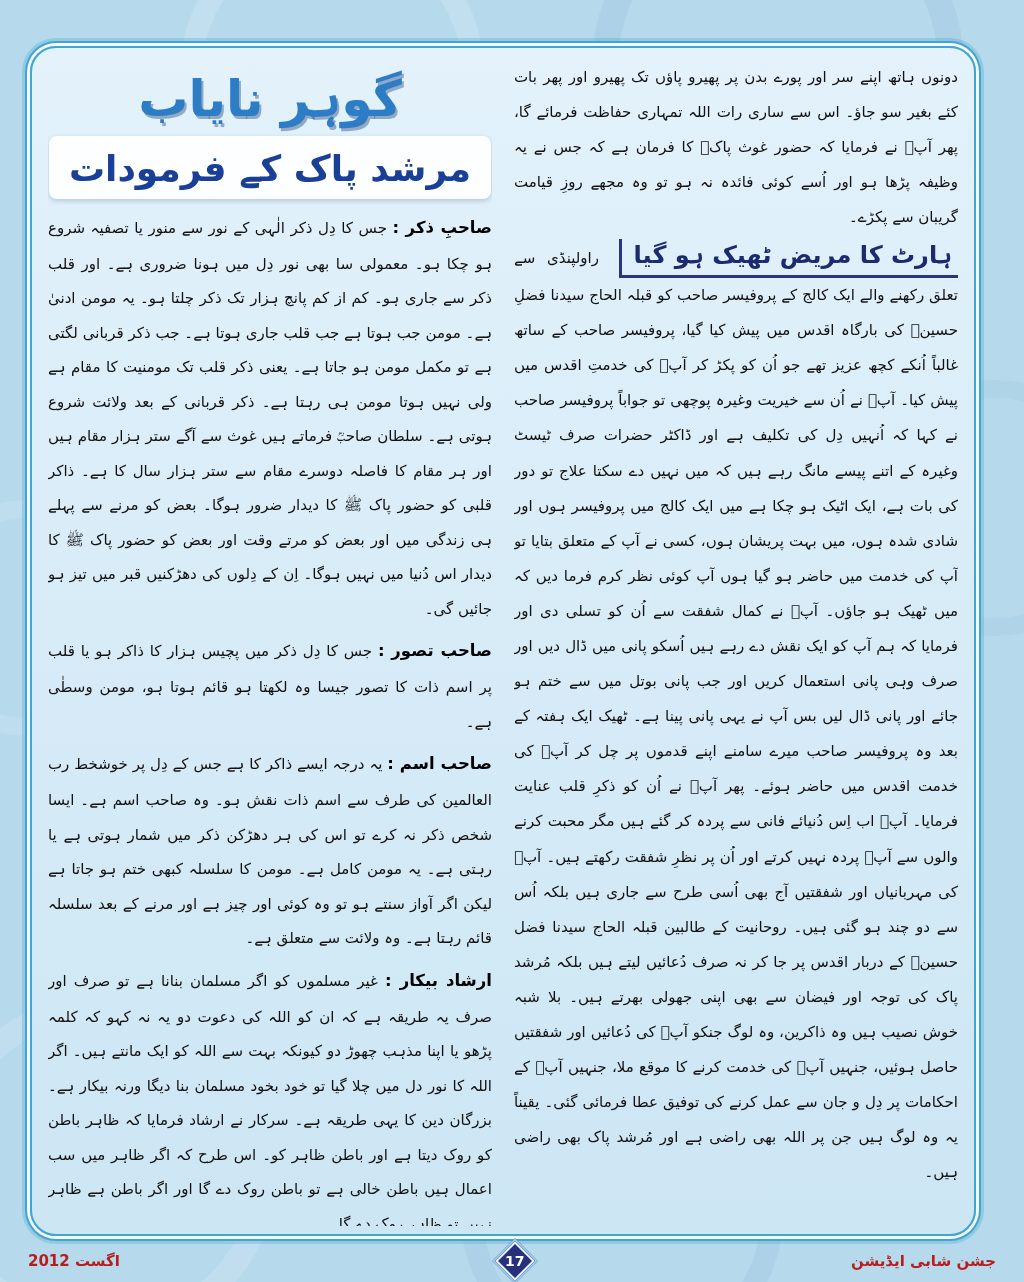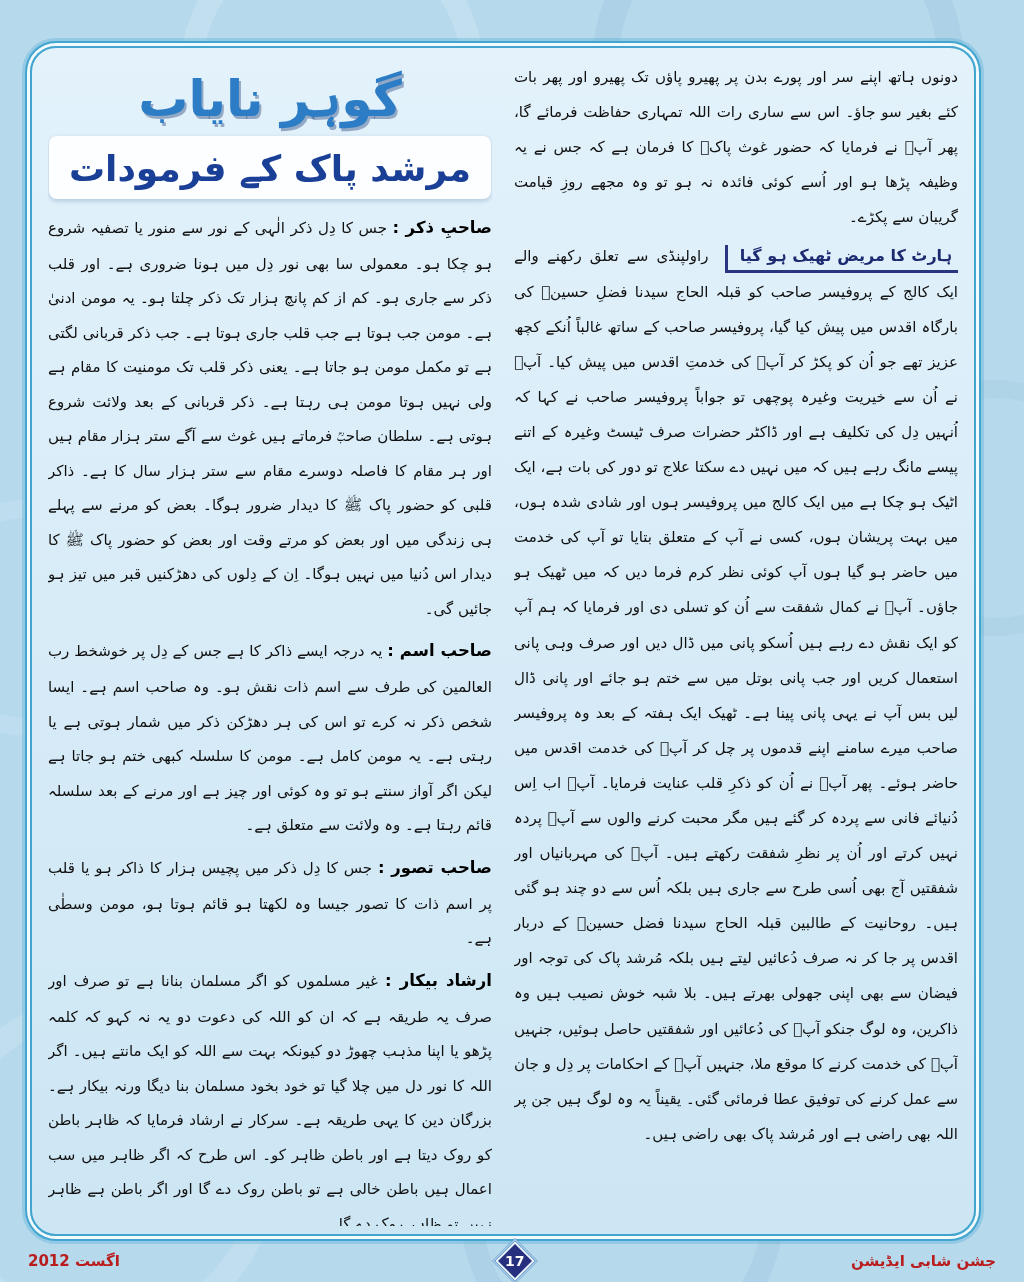--- a/index.html
+++ b/index.html
@@ -26,21 +26,21 @@
   }
   .columns{display:flex;direction:rtl;gap:22px;height:100%;}
   .col{flex:1;min-width:0;overflow:hidden;}
 
   
   .body-text{
     font-size:15px;line-height:2.34;color:#101010;
     text-align:justify;margin:0 0 4px;direction:rtl;
   }
   .story-heading{
-    display:inline-block;font-weight:bold;font-size:16px;color:#1c2a70;
+    display:inline-block;font-weight:bold;font-size:24px;color:#1c2a70;
     border-bottom:3px solid #2a3580;border-left:3px solid #2a3580;
     padding:0 6px 2px 12px;margin-left:8px;line-height:1.4;
     vertical-align:baseline;
   }
 
   
   .header-block{text-align:center;padding-top:6px;}
   .logo{
     font-size:50px;font-weight:bold;color:#2c7dc5;margin:4px 0 8px;
     text-shadow:2px 3px 0 rgba(19,49,110,0.38);
@@ -99,26 +99,26 @@
         <div class="banner">
           <span class="banner-text">مرشد پاک کے فرمودات</span>
         </div>
       </div>
 
       <p class="section">
         <span class="section-label">صاحبِ ذکر :</span>
         <span>جس کا دِل ذکر الٰہی کے نور سے منور یا تصفیہ شروع ہو چکا ہو۔ معمولی سا بھی نور دِل میں ہونا ضروری ہے۔ اور قلب ذکر سے جاری ہو۔ کم از کم پانچ ہزار تک ذکر چلتا ہو۔ یہ مومن ادنیٰ ہے۔ مومن جب ہوتا ہے جب قلب جاری ہوتا ہے۔ جب ذکر قربانی لگتی ہے تو مکمل مومن ہو جاتا ہے۔ یعنی ذکر قلب تک مومنیت کا مقام ہے ولی نہیں ہوتا مومن ہی رہتا ہے۔ ذکر قربانی کے بعد ولائت شروع ہوتی ہے۔ سلطان صاحبؒ فرماتے ہیں غوث سے آگے ستر ہزار مقام ہیں اور ہر مقام کا فاصلہ دوسرے مقام سے ستر ہزار سال کا ہے۔ ذاکر قلبی کو حضور پاک ﷺ کا دیدار ضرور ہوگا۔ بعض کو مرنے سے پہلے ہی زندگی میں اور بعض کو مرتے وقت اور بعض کو حضور پاک ﷺ کا دیدار اس دُنیا میں نہیں ہوگا۔ اِن کے دِلوں کی دھڑکنیں قبر میں تیز ہو جائیں گی۔</span>
       </p>
       <p class="section">
+        <span class="section-label">صاحب تصور :</span>
+        <span>جس کا دِل ذکر میں پچیس ہزار کا ذاکر ہو یا قلب پر اسم ذات کا تصور جیسا وہ لکھتا ہو قائم ہوتا ہو، مومن وسطٰی ہے۔</span>
+      </p>
+      <p class="section">
         <span class="section-label">صاحب اسم :</span>
         <span>یہ درجہ ایسے ذاکر کا ہے جس کے دِل پر خوشخط رب العالمین کی طرف سے اسم ذات نقش ہو۔ وہ صاحب اسم ہے۔ ایسا شخص ذکر نہ کرے تو اس کی ہر دھڑکن ذکر میں شمار ہوتی ہے یا رہتی ہے۔ یہ مومن کامل ہے۔ مومن کا سلسلہ کبھی ختم ہو جاتا ہے لیکن اگر آواز سنتے ہو تو وہ کوئی اور چیز ہے اور مرنے کے بعد سلسلہ قائم رہتا ہے۔ وہ ولائت سے متعلق ہے۔</span>
-      </p>
-      <p class="section">
-        <span class="section-label">صاحب تصور :</span>
-        <span>جس کا دِل ذکر میں پچیس ہزار کا ذاکر ہو یا قلب پر اسم ذات کا تصور جیسا وہ لکھتا ہو قائم ہوتا ہو، مومن وسطٰی ہے۔</span>
       </p>
       <p class="section">
         <span class="section-label">ارشاد بیکار :</span>
         <span>غیر مسلموں کو اگر مسلمان بنانا ہے تو صرف اور صرف یہ طریقہ ہے کہ ان کو اللہ کی دعوت دو یہ نہ کہو کہ کلمہ پڑھو یا اپنا مذہب چھوڑ دو کیونکہ بہت سے اللہ کو ایک مانتے ہیں۔ اگر اللہ کا نور دل میں چلا گیا تو خود بخود مسلمان بنا دیگا ورنہ بیکار ہے۔ بزرگان دین کا یہی طریقہ ہے۔ سرکار نے ارشاد فرمایا کہ ظاہر باطن کو روک دیتا ہے اور باطن ظاہر کو۔ اس طرح کہ اگر ظاہر میں سب اعمال ہیں باطن خالی ہے تو باطن روک دے گا اور اگر باطن ہے ظاہر نہیں تو ظاہر روک دے گا۔</span>
       </p>
     </div>
 
   </div>
 </div>
 

